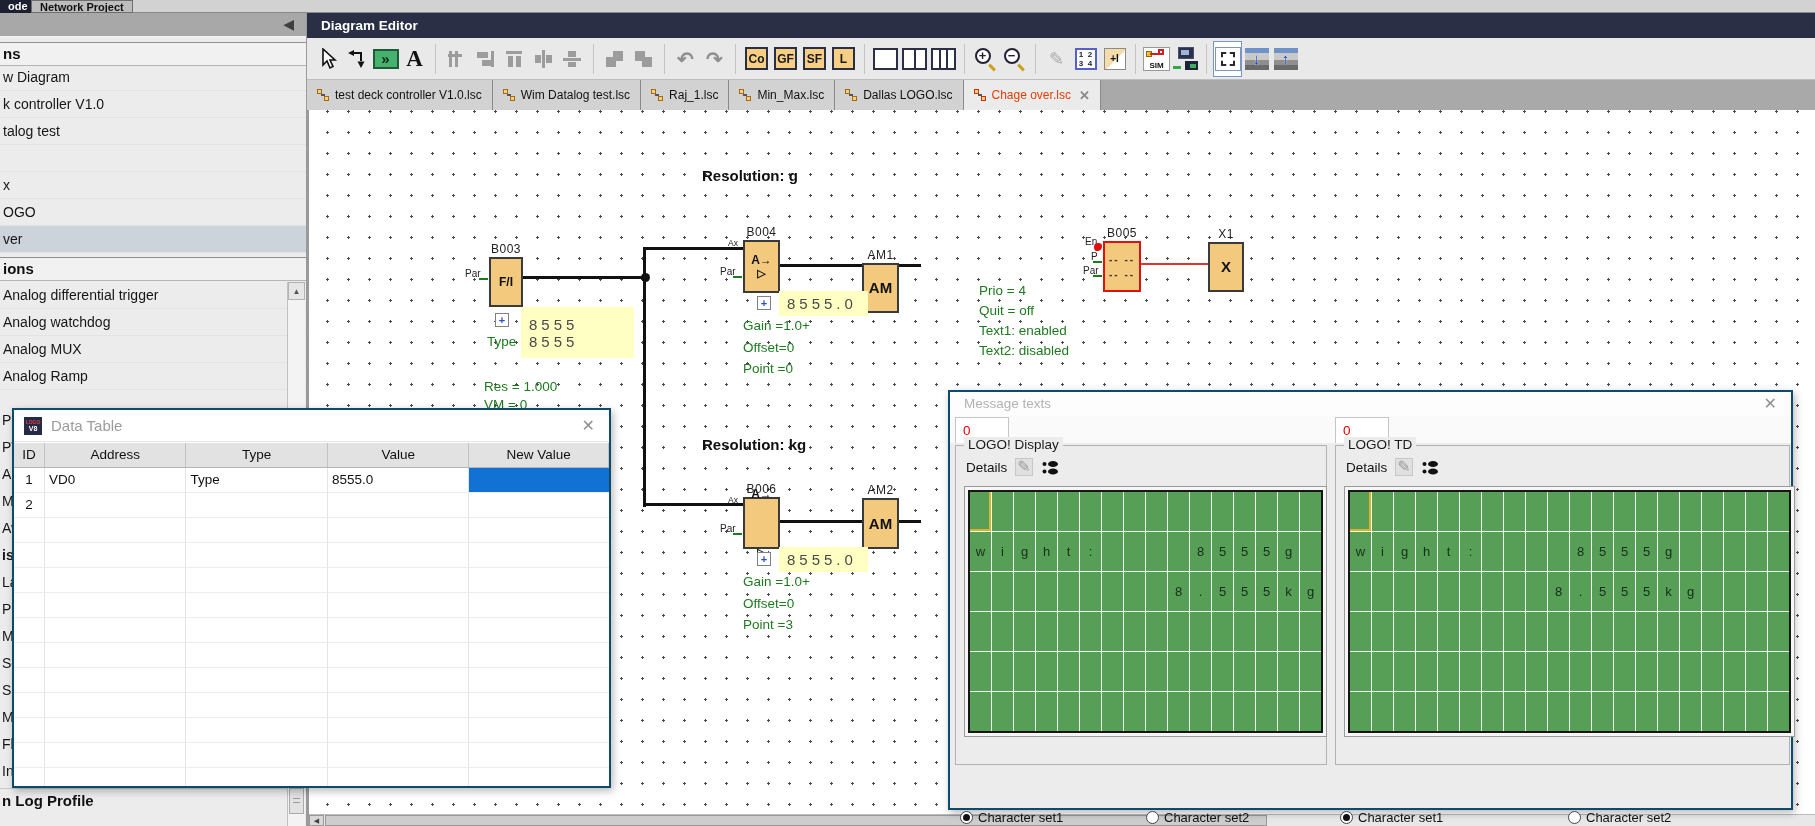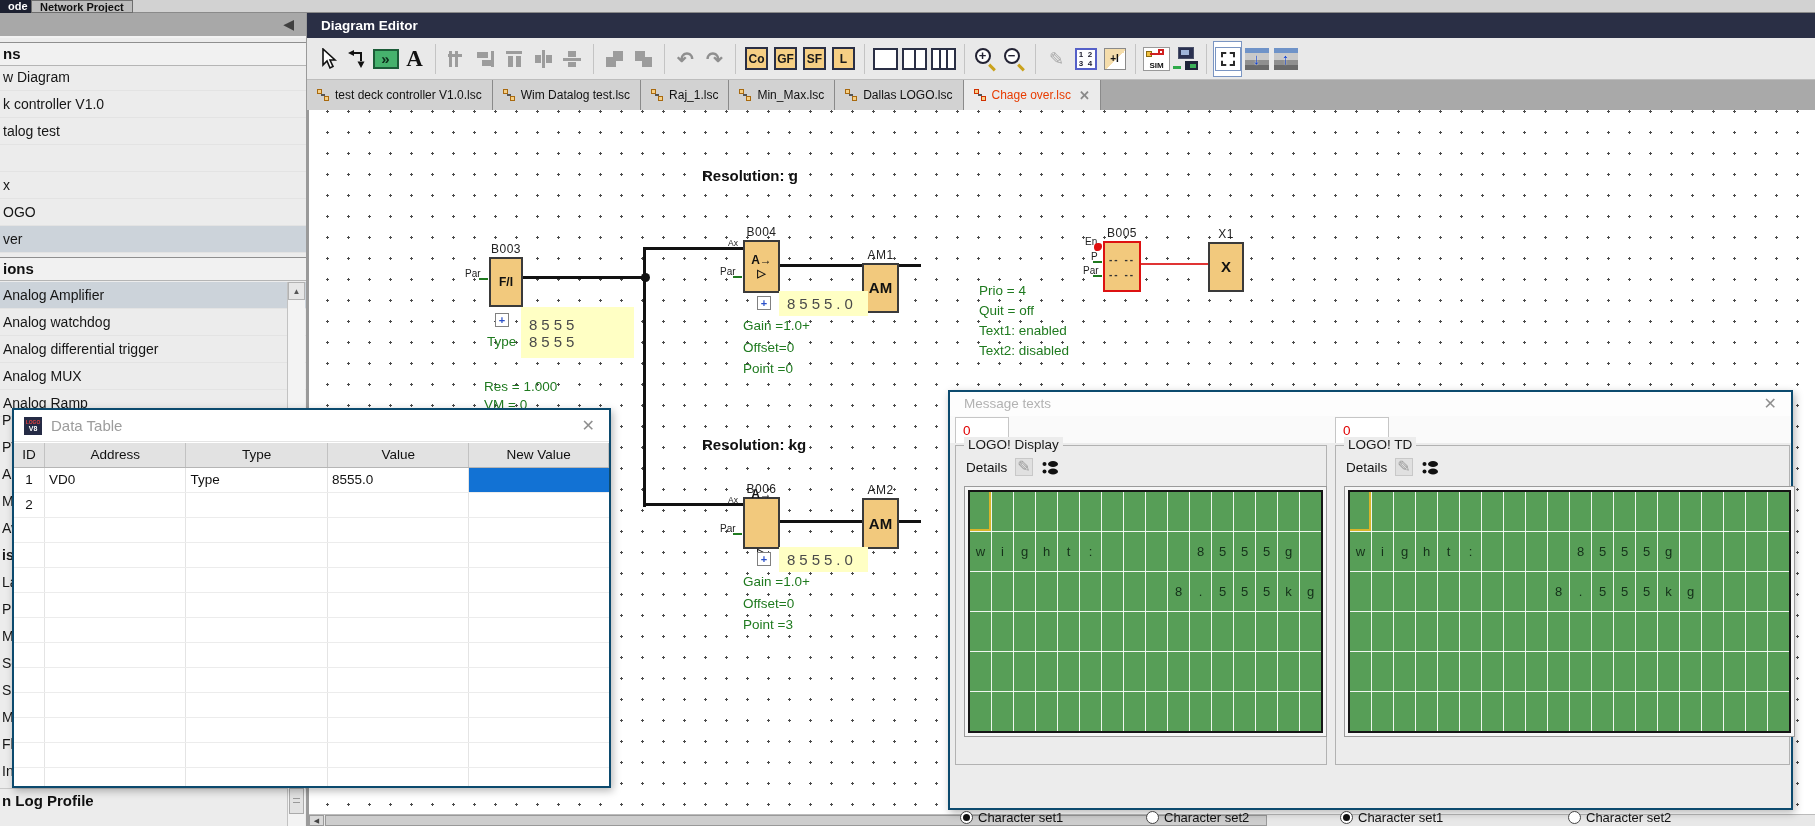--- a/index.html
+++ b/index.html
@@ -166,23 +166,22 @@
         <div class="side-item">w Diagram</div>
         <div class="side-item">k controller V1.0</div>
         <div class="side-item">talog test</div>
         <div class="side-item"></div>
         <div class="side-item">x</div>
         <div class="side-item">OGO</div>
         <div class="side-item sel">ver</div>
       </div>
     <div class="side-header" style="top:244px;">ions</div>
     <div class="side-list" id="instrList" style="top:269px;">
-        <div class="side-item sel">Analog Amplifier</div>
+        <div class="side-item">Analog differential trigger</div>
         <div class="side-item">Analog watchdog</div>
-        <div class="side-item">Analog differential trigger</div>
         <div class="side-item">Analog MUX</div>
         <div class="side-item">Analog Ramp</div>
       </div>
     <div class="side-list" id="cutList" style="top:394px;width:12px;">
         <div class="cut-item">PI</div>
         <div class="cut-item">PV</div>
         <div class="cut-item">Ar</div>
         <div class="cut-item">M</div>
         <div class="cut-item">Av</div>
         <div class="cut-item bold">is</div>

